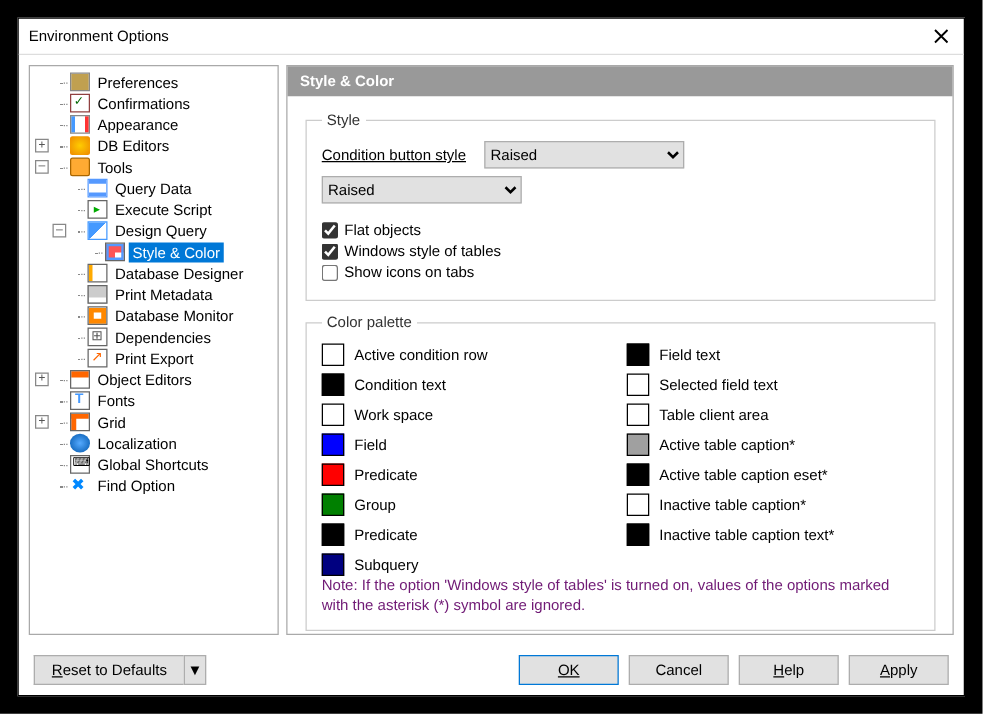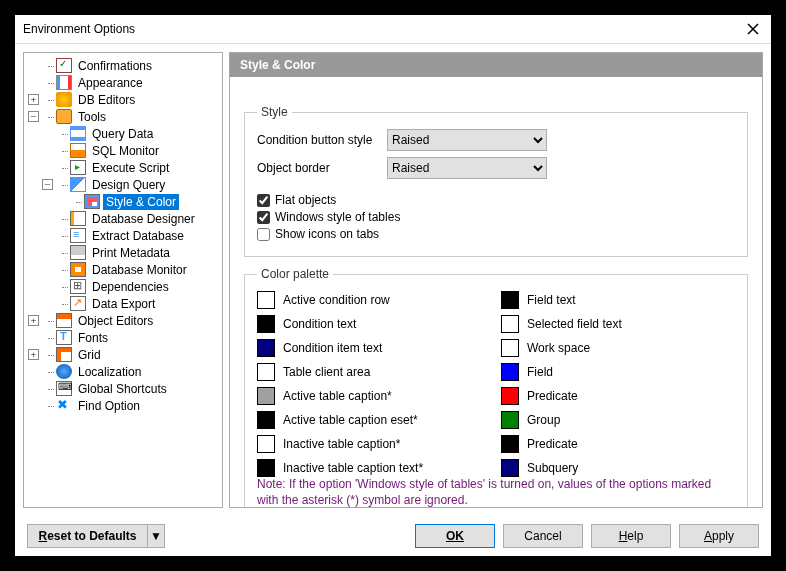--- a/index.html
+++ b/index.html
@@ -17,38 +17,38 @@
 .exp { width: 11px; height: 11px; border: 1px solid #888; display: inline-flex; align-items: center; justify-content: center; margin-right: 3px; font-size: 9px; line-height: 1; cursor: pointer; background: #fff; color: #555; font-family: monospace; }
 .exp-space { width: 14px; display: inline-block; }
 .ind { display: inline-block; }
 .dots { display: inline-block; width: 14px; position: relative; }
 .dots::before { content: ""; position: absolute; left: 6px; top: 50%; width: 6px; border-top: 1px dotted #888; }
 .icon { width: 16px; height: 15px; margin-right: 3px; flex-shrink: 0; display: inline-block; }
 .label { padding: 1px 3px; }
 .selected .label { background: #0078d7; color: #fff; }
 .panel { flex: 1; display: flex; flex-direction: column; border: 1px solid #a9a9a9; }
 .panel-header { background: #999; color: #fff; font-weight: bold; padding: 5px 10px; }
-.panel-body { flex: 1; padding: 28px 14px; overflow: auto; }
+.panel-body { flex: 1; padding: 12px 14px; overflow: auto; }
 fieldset { border: 1px solid #ccc; margin: 0 0 10px 0; padding: 10px 12px 12px 12px; }
 legend { padding: 0 4px; color: #333; }
 .style-row { display: flex; align-items: center; margin-bottom: 6px; }
-.style-row .slabel { width: 130px; }
+.style-row .slabel { width: 130px; text-decoration: underline; }
 select.combo { width: 160px; height: 22px; background: #e1e1e1; border: 1px solid #adadad; }
 .check-row { display: flex; align-items: center; margin-bottom: 3px; gap: 5px; }
 .check-row input { margin: 0; width: 13px; height: 13px; accent-color: #333; }
 .palette { display: grid; grid-template-columns: 1fr 1fr; column-gap: 10px; row-gap: 6px; }
 .color-item { display: flex; align-items: center; gap: 8px; }
 .swatch { width: 18px; height: 18px; border: 1px solid #000; flex-shrink: 0; cursor: pointer; }
 .note { margin-top: 0; color: #701a75; line-height: 1.3; }
 .button-bar { display: flex; align-items: center; padding: 8px 12px; gap: 8px; }
 .btn { min-width: 80px; height: 24px; background: #e1e1e1; border: 1px solid #adadad; text-align: center; line-height: 22px; cursor: pointer; }
-.btn.default { border-color: #0078d7; font-weight: bold; }
+.btn.default { border-color: #0078d7; }
 .btn u { text-decoration: underline; }
 .dropdown-btn { display:flex; }
-.dropdown-btn .btn { border-right: none; min-width: 120px; font-weight: bold; }
+.dropdown-btn .btn { border-right: none; min-width: 120px; }
 .dropdown-btn .arrow { width: 18px; height: 24px; background: #e1e1e1; border: 1px solid #adadad; display:flex; align-items:center; justify-content:center; cursor:pointer; }
 .spacer { flex: 1; }
 
 .i-pref { background: linear-gradient(#c0a050,#c0a050); border:1px solid #888; }
 .i-conf { background: #fff; border:1px solid #904040; position:relative; }
 .i-conf::after { content:"✓"; color:#006600; font-size:10px; position:absolute; top:-1px; left:2px; }
 .i-app { background:#fff; border:1px solid #888; box-shadow: inset 3px 0 0 #49f, inset -3px 0 0 #f33; }
 .i-db { background: radial-gradient(#fc0,#e80); border-radius:2px; }
 .i-tools { background:#fa3; border:1px solid #a60; border-radius:2px; }
 .i-query { background:#fff;border:1px solid #59f; box-shadow:inset 0 3px 0 #59f, inset 0 -3px 0 #59f;}
@@ -88,20 +88,28 @@
         </svg>
     </span>
   </div>
   <div class="content">
     <div class="tree">
       <ul>
         <li>
             <div class="row">
               <span class="exp-space"></span>
               <span class="dots"></span>
+              <span class="icon i-pref"></span>
+              <span class="label">Preferences</span>
+            </div>
+          </li>
+        <li>
+            <div class="row">
+              <span class="exp-space"></span>
+              <span class="dots"></span>
               <span class="icon i-conf"></span>
               <span class="label">Confirmations</span>
             </div>
           </li>
         <li>
             <div class="row">
               <span class="exp-space"></span>
               <span class="dots"></span>
               <span class="icon i-app"></span>
               <span class="label">Appearance</span>
@@ -123,29 +131,20 @@
               <span class="label">Tools</span>
             </div>
           <ul>
             <li>
                 <div class="row">
                   <span class="ind" style="width:14px"></span>
                   <span class="exp-space"></span>
                   <span class="dots"></span>
                   <span class="icon i-query"></span>
                   <span class="label">Query Data</span>
-                </div>
-              </li>
-            <li>
-                <div class="row">
-                  <span class="ind" style="width:14px"></span>
-                  <span class="exp-space"></span>
-                  <span class="dots"></span>
-                  <span class="icon i-sql"></span>
-                  <span class="label">SQL Monitor</span>
                 </div>
               </li>
             <li>
                 <div class="row">
                   <span class="ind" style="width:14px"></span>
                   <span class="exp-space"></span>
                   <span class="dots"></span>
                   <span class="icon i-exec"></span>
                   <span class="label">Execute Script</span>
                 </div>
@@ -177,29 +176,20 @@
                   <span class="dots"></span>
                   <span class="icon i-dbdes"></span>
                   <span class="label">Database Designer</span>
                 </div>
               </li>
             <li>
                 <div class="row">
                   <span class="ind" style="width:14px"></span>
                   <span class="exp-space"></span>
                   <span class="dots"></span>
-                  <span class="icon i-extract"></span>
-                  <span class="label">Extract Database</span>
-                </div>
-              </li>
-            <li>
-                <div class="row">
-                  <span class="ind" style="width:14px"></span>
-                  <span class="exp-space"></span>
-                  <span class="dots"></span>
                   <span class="icon i-print"></span>
                   <span class="label">Print Metadata</span>
                 </div>
               </li>
             <li>
                 <div class="row">
                   <span class="ind" style="width:14px"></span>
                   <span class="exp-space"></span>
                   <span class="dots"></span>
                   <span class="icon i-dbmon"></span>
@@ -214,21 +204,21 @@
                   <span class="icon i-dep"></span>
                   <span class="label">Dependencies</span>
                 </div>
               </li>
             <li>
                 <div class="row">
                   <span class="ind" style="width:14px"></span>
                   <span class="exp-space"></span>
                   <span class="dots"></span>
                   <span class="icon i-export"></span>
-                  <span class="label">Data Export</span>
+                  <span class="label">Print Export</span>
                 </div>
               </li>
           </ul>
         </li>
         <li>
             <div class="row">
               <span class="exp">+</span>
               <span class="dots"></span>
               <span class="icon i-objed"></span>
               <span class="label">Object Editors</span>
@@ -280,21 +270,20 @@
     <div class="panel">
       <div class="panel-header">Style &amp; Color</div>
       <div class="panel-body">
         <fieldset>
           <legend>Style</legend>
           <div class="style-row">
             <span class="slabel">Condition button style</span>
             <select class="combo"><option>Raised</option></select>
           </div>
           <div class="style-row">
-            <span class="slabel">Object border</span>
             <select class="combo"><option>Raised</option></select>
           </div>
           <div style="height:8px"></div>
           <div class="check-row">
               <input type="checkbox" checked="" style="">
               <span>Flat objects</span>
             </div>
           <div class="check-row">
               <input type="checkbox" checked="" style="">
               <span>Windows style of tables</span>
@@ -316,24 +305,20 @@
                 <span class="swatch" style="background: rgb(0, 0, 0);"></span>
                 <span>Field text</span>
               </div>
               <div class="color-item">
                 <span class="swatch" style="background: rgb(0, 0, 0);"></span>
                 <span>Condition text</span>
               </div>
               <div class="color-item">
                 <span class="swatch" style="background: rgb(255, 255, 255);"></span>
                 <span>Selected field text</span>
-              </div>
-              <div class="color-item">
-                <span class="swatch" style="background: rgb(0, 0, 128);"></span>
-                <span>Condition item text</span>
               </div>
               <div class="color-item">
                 <span class="swatch" style="background: rgb(255, 255, 255);"></span>
                 <span>Work space</span>
               </div>
               <div class="color-item">
                 <span class="swatch" style="background: rgb(255, 255, 255);"></span>
                 <span>Table client area</span>
               </div>
               <div class="color-item">

